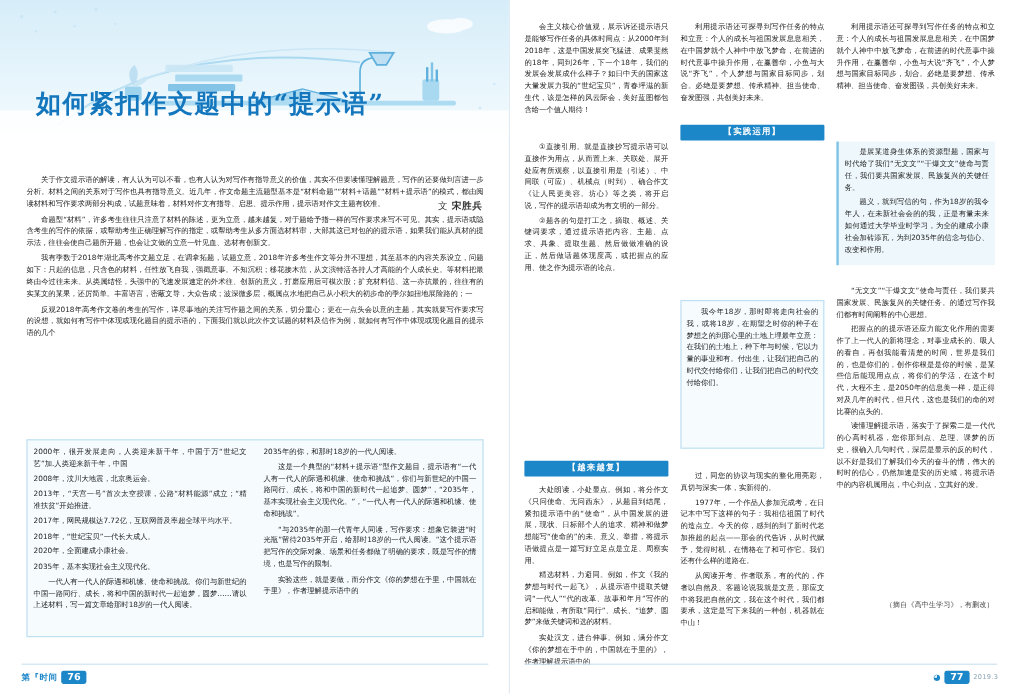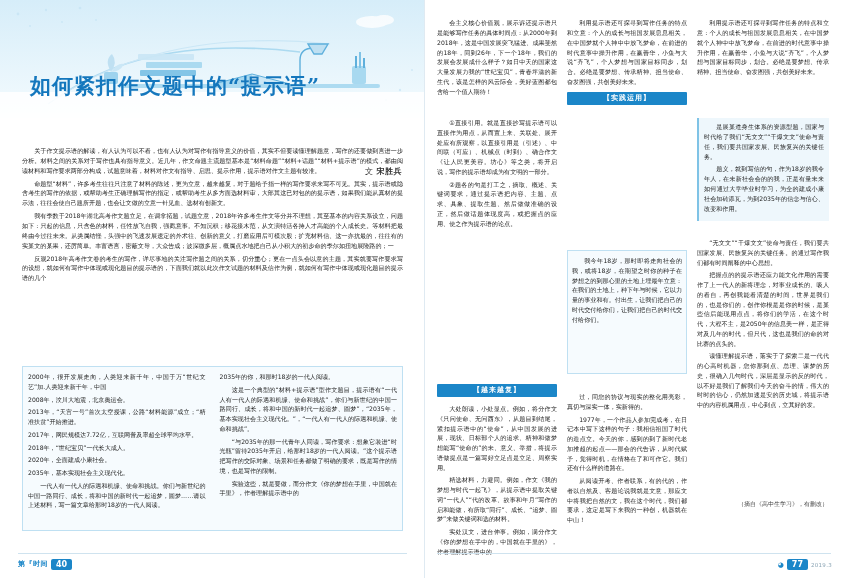--- a/index.html
+++ b/index.html
@@ -172,21 +172,21 @@
     color: #444;
     text-align: right;
   }
 
   
   .footer-left {
     position: absolute;
     left: 18px;
     bottom: 8px;
     display: flex;
-    align-items: flex-start;
+    align-items: center;
     gap: 3px;
   }
   .footer-right {
     position: absolute;
     right: 18px;
     bottom: 8px;
     display: flex;
     align-items: center;
     gap: 3px;
   }
@@ -329,40 +329,40 @@
       <p class="noind">2035年的你，和那时18岁的一代人阅读。</p>
       <p>这是一个典型的“材料+提示语”型作文题目，提示语有“一代人有一代人的际遇和机缘、使命和挑战”，你们与新世纪的中国一路同行、成长，将和中国的新时代一起追梦、圆梦”，“2035年，基本实现社会主义现代化。”，“一代人有一代人的际遇和机缘、使命和挑战”。</p>
       <p>“与2035年的那一代青年人同读，写作要求：想象它装进“时光瓶”留待2035年开启，给那时18岁的一代人阅读。”这个提示语把写作的交际对象、场景和任务都做了明确的要求，既是写作的情境，也是写作的限制。</p>
       <p>实验这些，就是要做，而分作文《你的梦想在手里，中国就在手里》，作者理解提示语中的</p>
       <p></p>
     </div>
 
     <div class="rule rule-l"></div>
     <div class="footer-left">
       <span class="foot-label">第『时间</span>
-      <span class="folio">40</span>
+      <span class="folio">76</span>
     </div>
   </div>
 
   <div class="page page-right">
   </div>
 
   <div class="rcol rcol-1">
     <p>会主义核心价值观，展示诉还提示语只是能够写作任务的具体时间点：从2000年到2018年，这是中国发展突飞猛进、成果斐然的18年，同到26年，下一个18年，我们的发展会发展成什么样子？如日中天的国家这大量发展力我的“世纪宝贝”，青春坪滋的新生代，该是怎样的风云际会，美好蓝图都包含给一个值人期待！</p>
   </div>
 
   <div class="rcol rcol-2">
     <p>利用提示语还可探寻到写作任务的特点和立意：个人的成长与祖国发展息息相关，在中国梦就个人神中中放飞梦命，在前进的时代意事中操升作用，在赢善华，小鱼与大说“齐飞”，个人梦想与国家目标同步，划合。必绝是要梦想、传承精神、担当使命、奋发图强，共创美好未来。</p>
   </div>
 
   <div class="rcol rcol-3">
     <p>利用提示语还可探寻到写作任务的特点和立意：个人的成长与祖国发展息息相关，在中国梦就个人神中中放飞梦命，在前进的时代意事中操升作用，在赢善华，小鱼与大说“齐飞”，个人梦想与国家目标同步，划合。必绝是要梦想、传承精神、担当使命、奋发图强，共创美好未来。</p>
   </div>
 
-  <div class="banner banner-r1" style="left:567px; top:92px; width:120px;">【实践运用】</div>
+  <div class="banner banner-r1" style="left:567px; top:104px; width:120px;">【实践运用】</div>
 
   <div class="quote-box">
     <p>是展某道身生体系的资源型题，国家与时代给了我们“无文文”“干爆文文”使命与责任，我们要共国家发展、民族复兴的关键任务。</p>
     <p>题义，就到写信的句，作为18岁的我令年人，在未新社会会的的我，正是有量未来如何通过大学毕业时学习，为全的建成小康社会加砖添瓦，为到2035年的信念与信心、改变和作用。</p>
   </div>
 
   <div class="boxed" style="left:437px; top:118px; width:120px;">
     <p>①直接引用。就是直接抄写提示语可以直接作为用点，从而置上来、关联处、展开处应有所观察，以直接引用是（引述）、中间联（可应）、机械点（时到）、确合作文《让人民更美容。坊心》等之类，将开启说，写作的提示语却成为有文明的一部分。</p>
     <p>②题各的句是打工之，摘取、概述、关键词要求，通过提示语把内容、主题、点求、具象、提取生题、然后做做准确的设正，然后做话题体现度高，或把握点的应用、使之作为提示语的论点。</p>
   </div>

